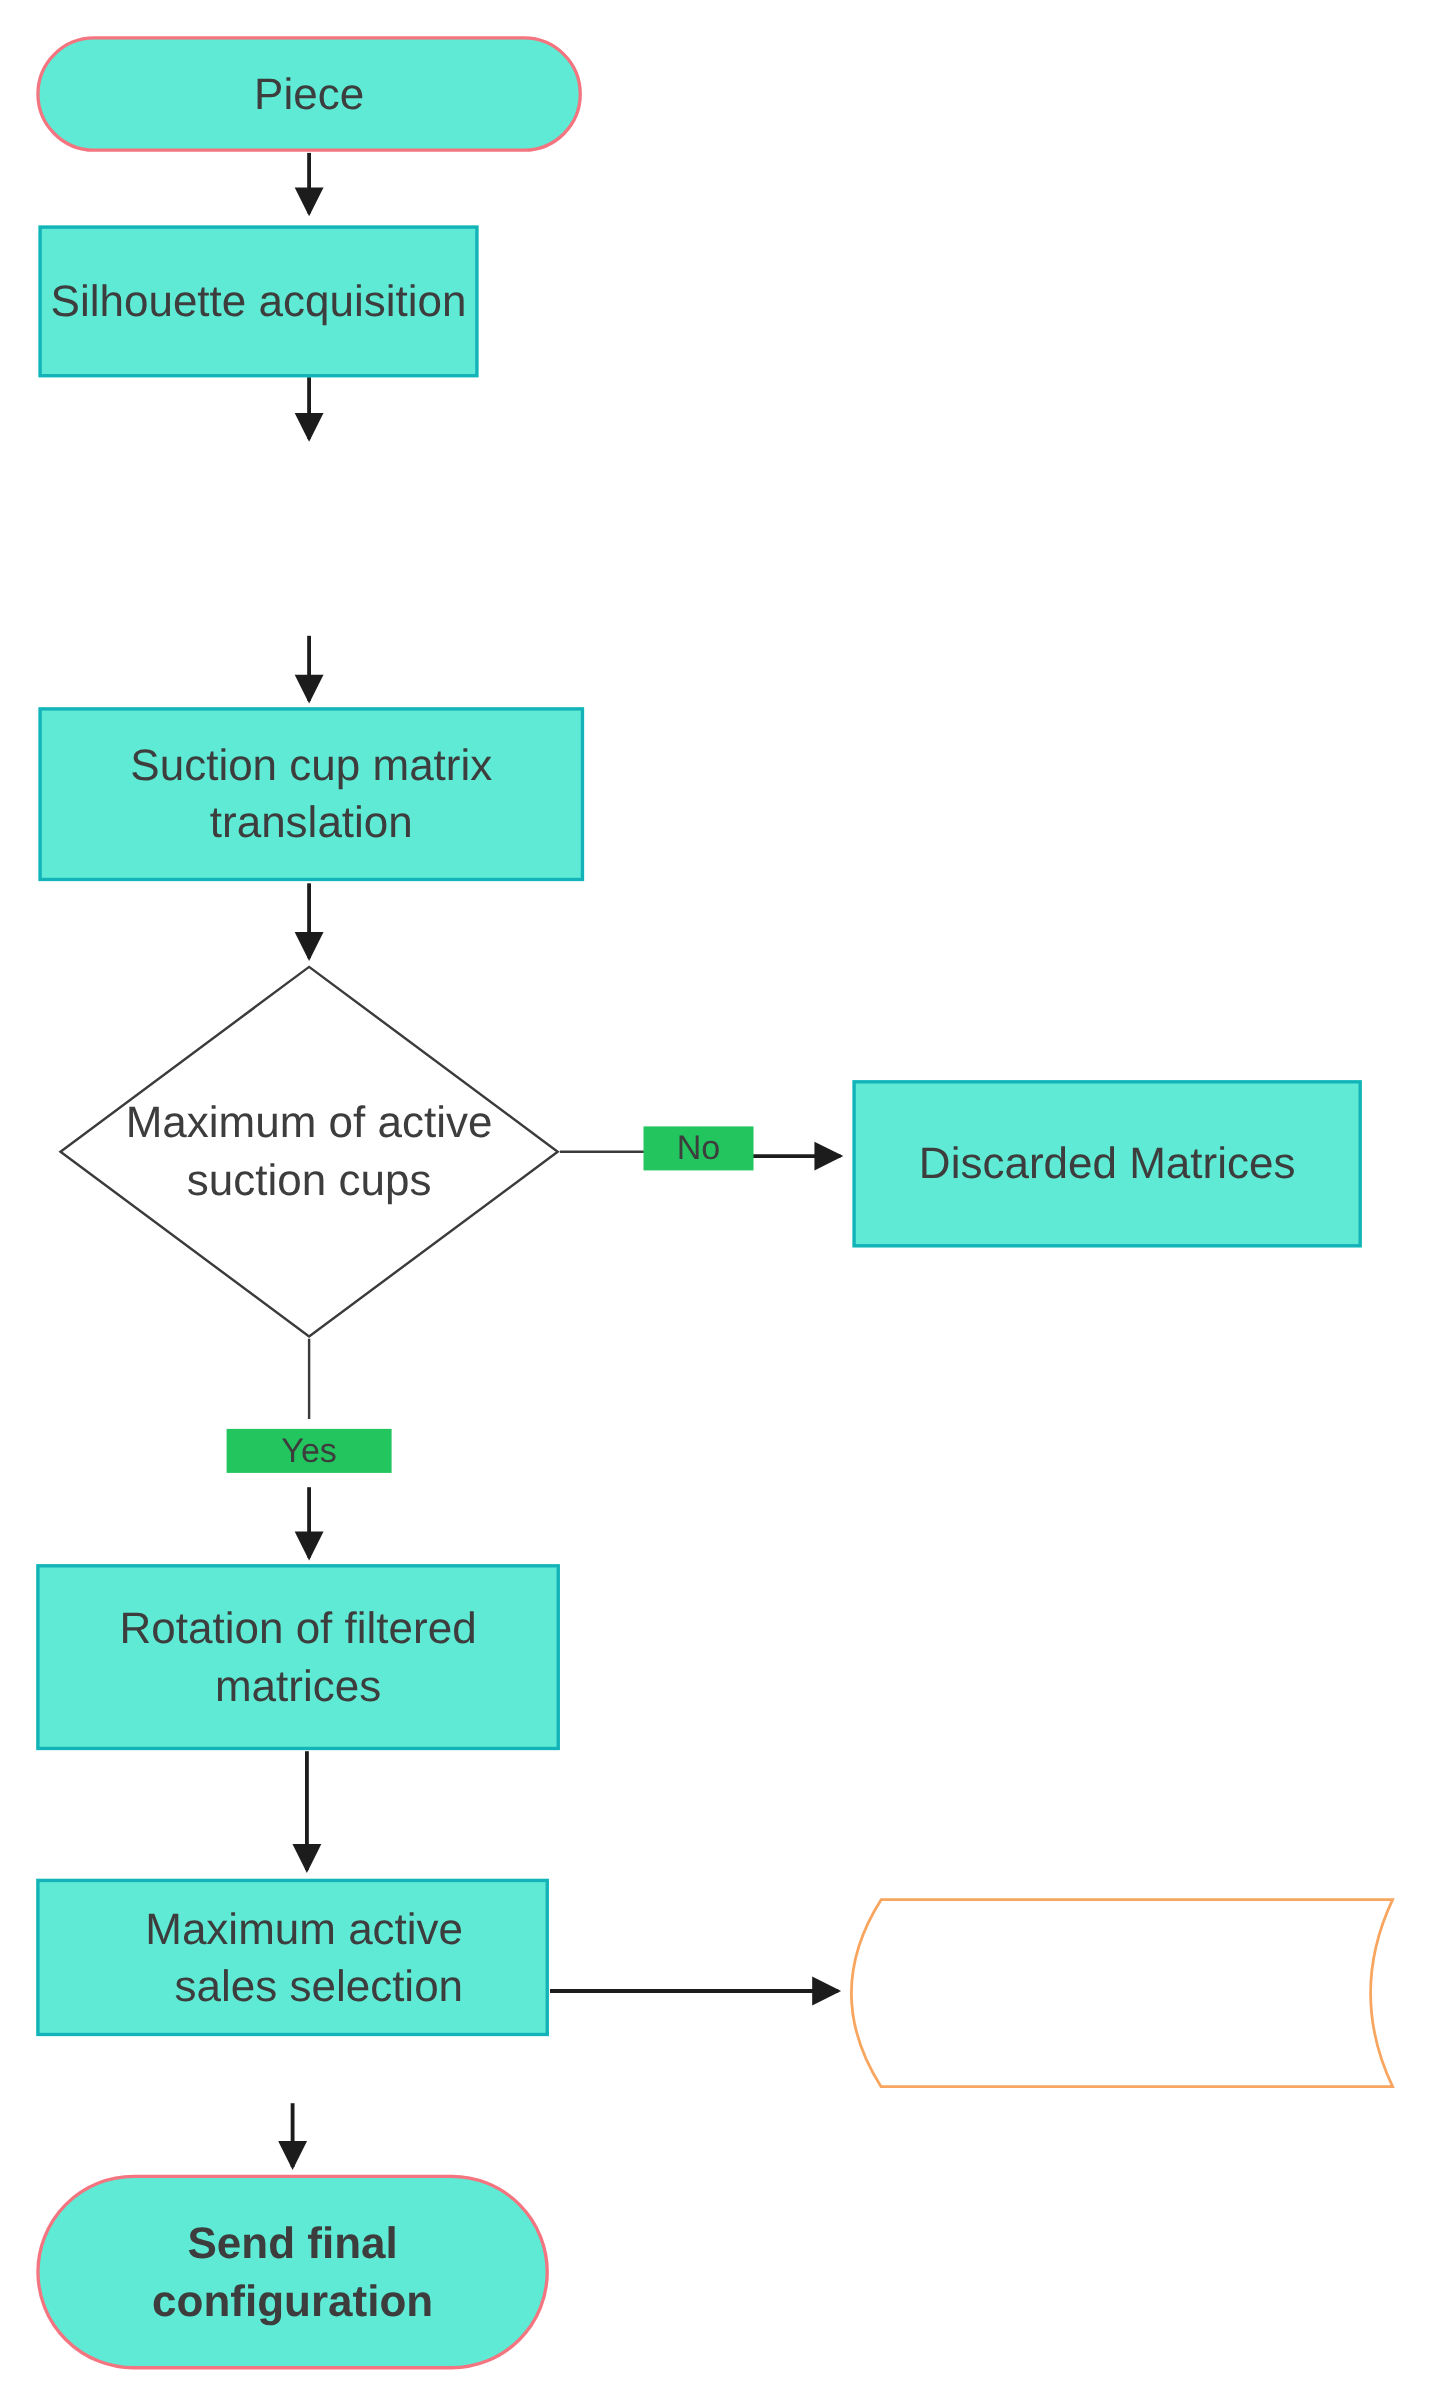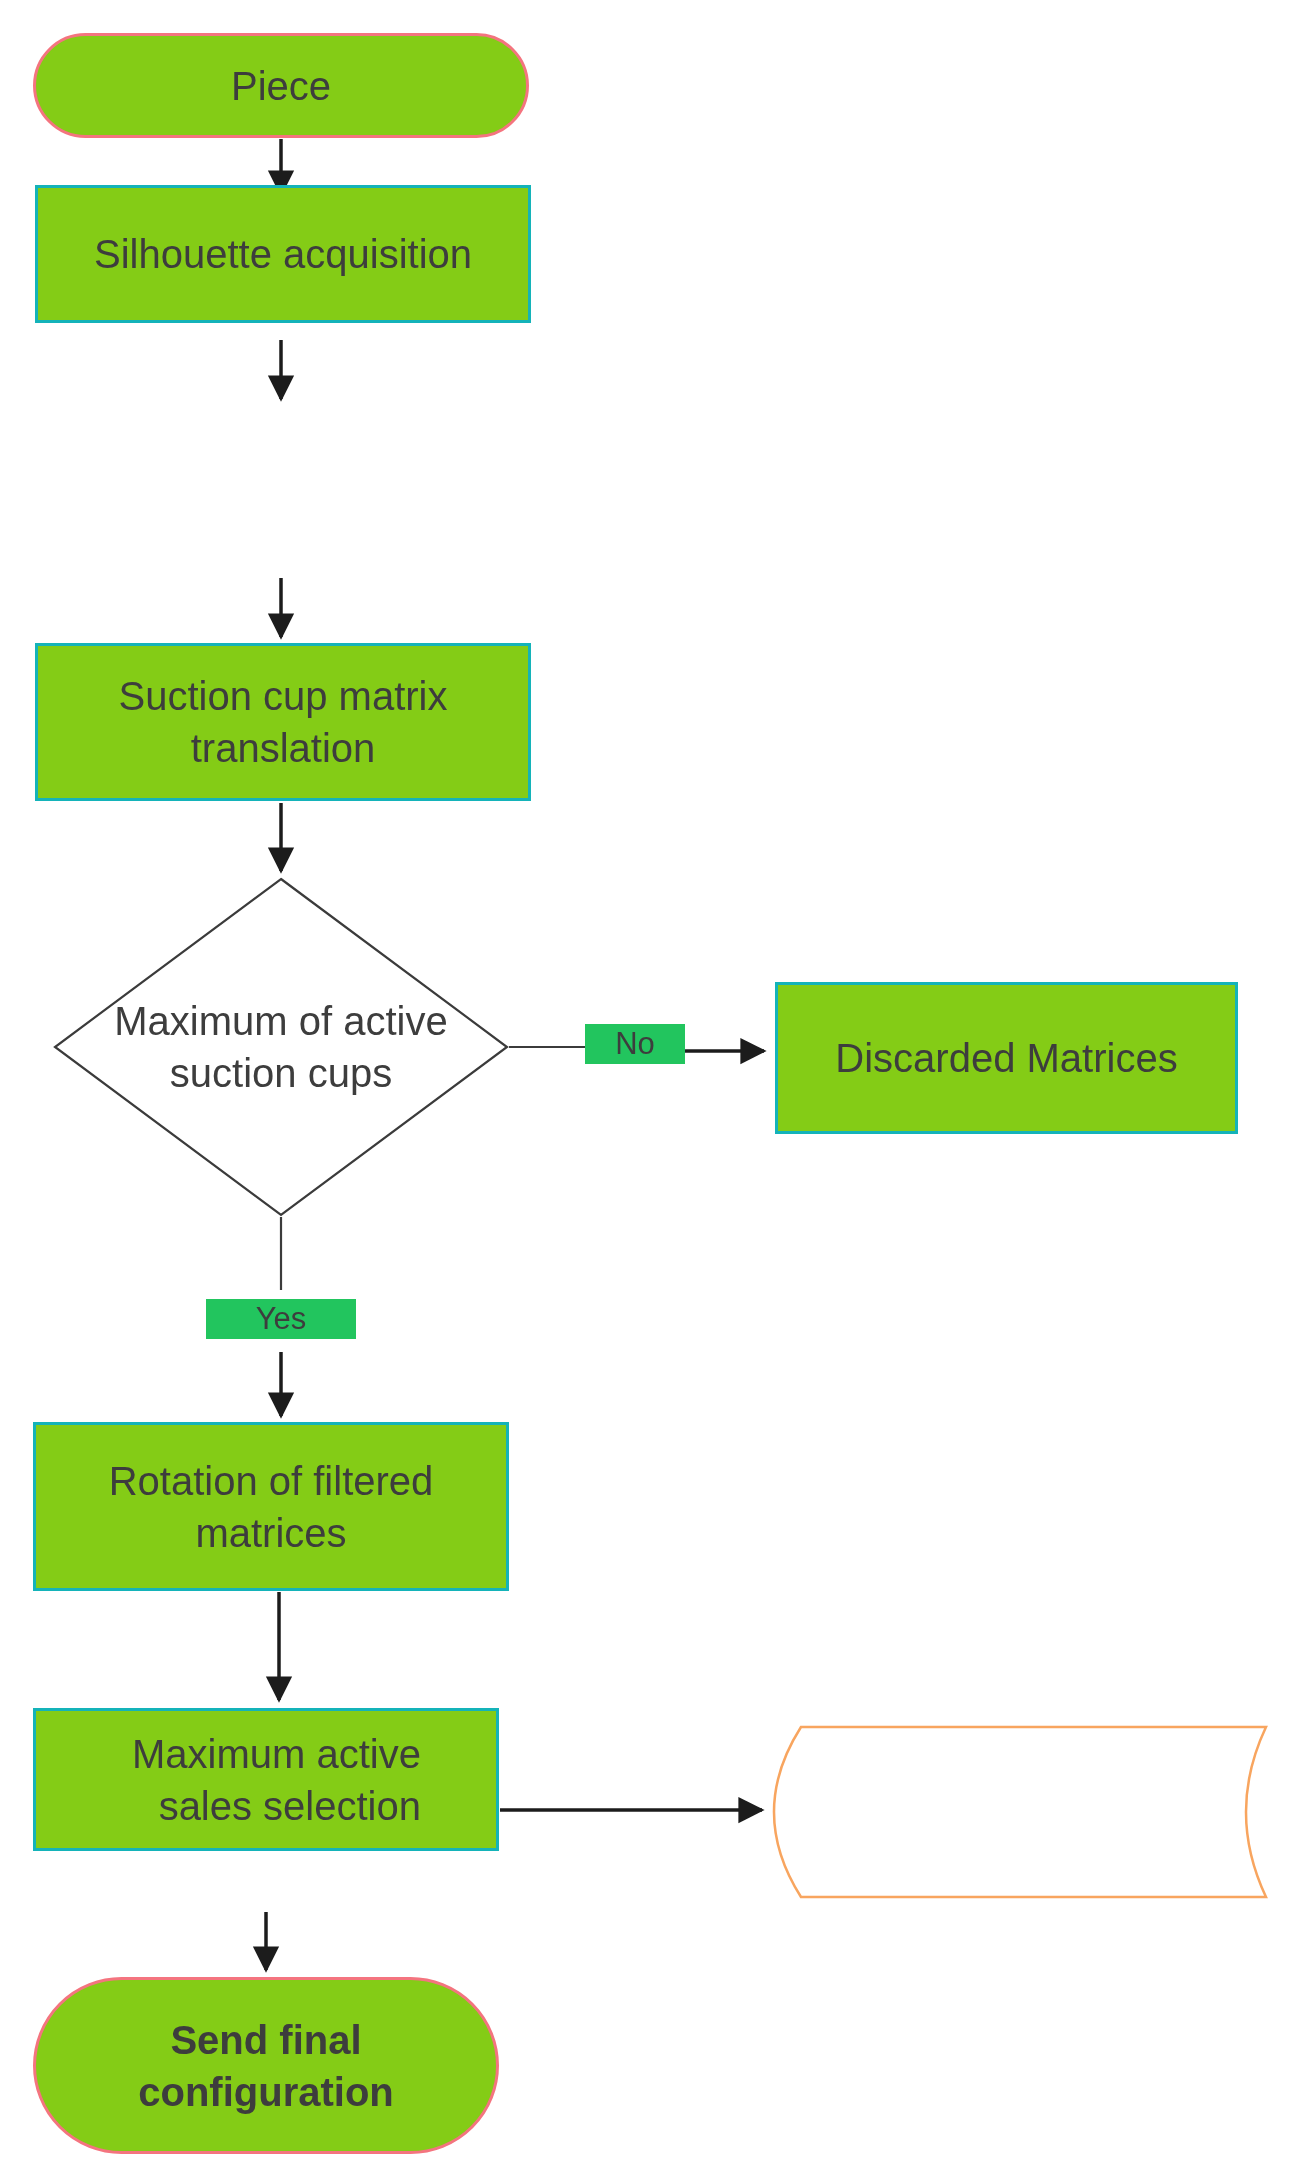--- a/index.html
+++ b/index.html
@@ -14,21 +14,21 @@
   .layer { position:absolute; left:0; top:0; }
   .edge { stroke:var(--connector,#1c1c1c); stroke-width:3.5; fill:none; }
   .edge.thin { stroke:var(--decision-border,#3b3b3b); stroke-width:2.2; }
   .diamond { fill:#ffffff; stroke:var(--decision-border,#3b3b3b); stroke-width:2.2; }
   .storage-shape { fill:#ffffff; stroke:var(--storage-border,#f8a55f); stroke-width:2.5; }
   #arrowhead path { fill:var(--connector,#1c1c1c); }
 
   .node {
     position:absolute; box-sizing:border-box;
     display:flex; align-items:center; justify-content:center;
-    text-align:center; background:#84cc16;
+    text-align:center; background:#5eead4;
     font-size:40px; line-height:1.3; color:var(--text,#3d3d3d);
   }
   .process   { border:3px solid var(--process-border,#14b3b9); }
   .terminator{ border:3px solid var(--terminator-border,#f4747f); }
 
   .freelabel {
     position:absolute; text-align:center;
     font-size:40px; line-height:1.3; color:var(--text,#3d3d3d);
   }
   .edge-label {
@@ -38,21 +38,21 @@
   }
   .w200{max-width:270px; display:inline-block;font-weight:bold;}
   .w230{max-width:310px; display:inline-block;}
   .w280{max-width:360px; display:inline-block;}
   .w300{max-width:360px; display:inline-block;}
   .w310{max-width:400px; display:inline-block;}
   .w320{max-width:380px; display:inline-block;}
 
   
   #n-piece     { left:33px;  top:33px;   width:496px; height:105px; border-radius:53px; }
-  #n-silhouette{ left:35px;  top:185px;  width:496px; height:138px; }
+  #n-silhouette{ left:35px;  top:205px;  width:400px; height:138px; }
   #n-place     { left:35px;  top:405px;  width:496px; height:171px; }
   #n-suction   { left:35px;  top:643px;  width:496px; height:158px; }
   #n-discarded { left:775px; top:982px;  width:463px; height:152px; }
   #n-rotation  { left:33px;  top:1422px; width:476px; height:169px; }
   #n-sales     { left:33px;  top:1708px; width:466px; height:143px;text-align:right; }
   #n-send      { left:33px;  top:1977px; width:466px; height:177px; border-radius:89px; }
 
   #l-decision  { left:61px;  top:995px;  width:440px; }
   #l-storage   { left:800px; top:1786px; width:460px; }
   #l-no        { left:585px; top:1024px; width:100px; }

